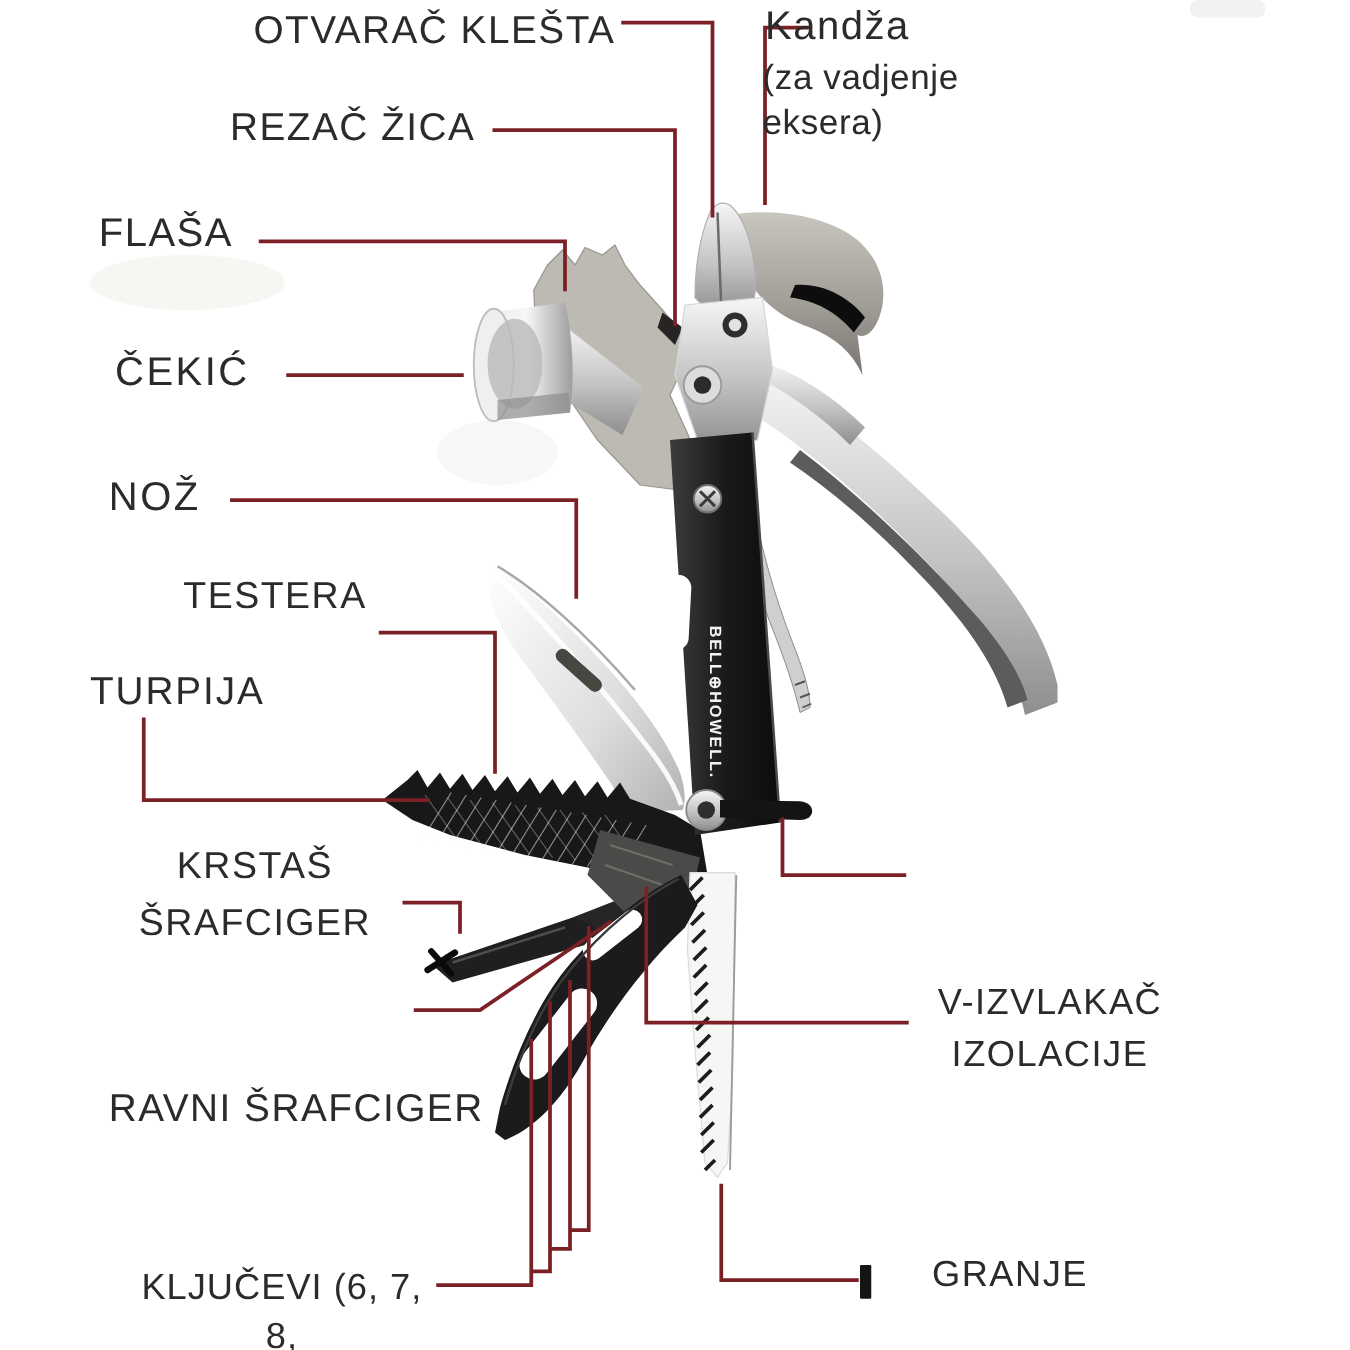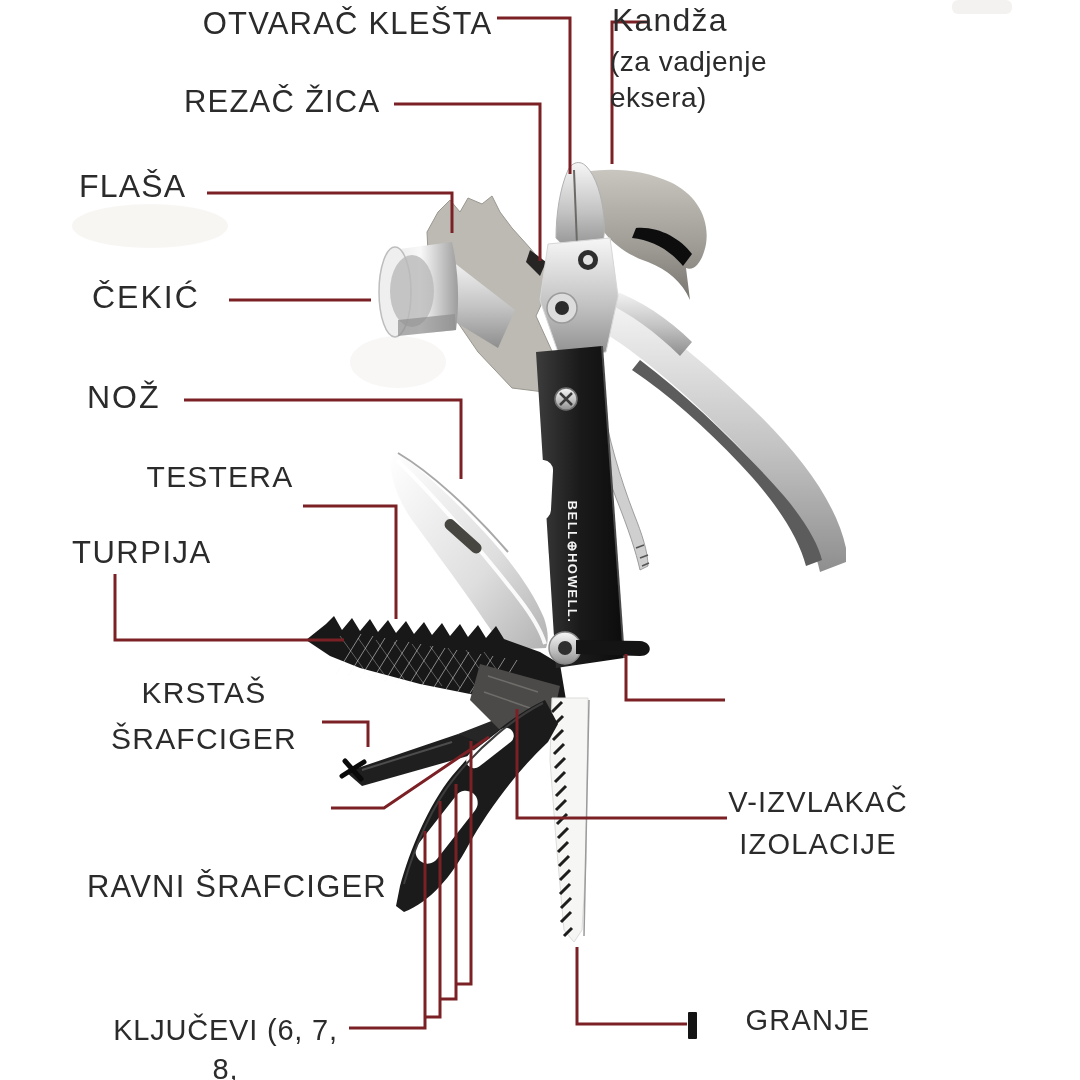--- a/index.html
+++ b/index.html
@@ -17,21 +17,21 @@
   #lbl-klesta{left:79px;top:170px;font-size:32px;}
   #lbl-cekic{left:92px;top:281px;font-size:32px;letter-spacing:2px;}
   #lbl-noz{left:87px;top:381px;font-size:32px;letter-spacing:2px;}
   #lbl-gruba{left:115px;top:452px;width:210px;font-size:30px;line-height:49px;}
   #lbl-turpija{left:72px;top:537px;font-size:31px;letter-spacing:1.5px;}
   #lbl-krstas{left:98px;top:670px;width:212px;font-size:30px;line-height:46px;text-align:center;}
   #lbl-otvarac{left:122px;top:771px;width:220px;font-size:30px;line-height:53px;}
   #lbl-ravni{left:87px;top:871px;font-size:31px;}
   #lbl-kljucevi{left:98px;top:1011px;width:255px;font-size:29px;line-height:39px;letter-spacing:.8px;}
   #lbl-mehanizam{left:712px;top:671px;width:256px;font-size:29px;line-height:41px;}
-  #lbl-vizvlakac{left:708px;top:781px;width:220px;font-size:29px;line-height:42px;}
+  #lbl-vizvlakac{left:730px;top:781px;width:220px;font-size:29px;line-height:42px;}
   #lbl-granje{left:712px;top:1001px;width:192px;font-size:29px;line-height:39px;}
 </style>
 </head>
 <body>
 
 <div class="stage">
 
 <svg width="1080" height="1080" viewBox="0 0 1080 1080">
   <defs>
     <linearGradient id="gChrome" x1="0" y1="0" x2="0" y2="1">

